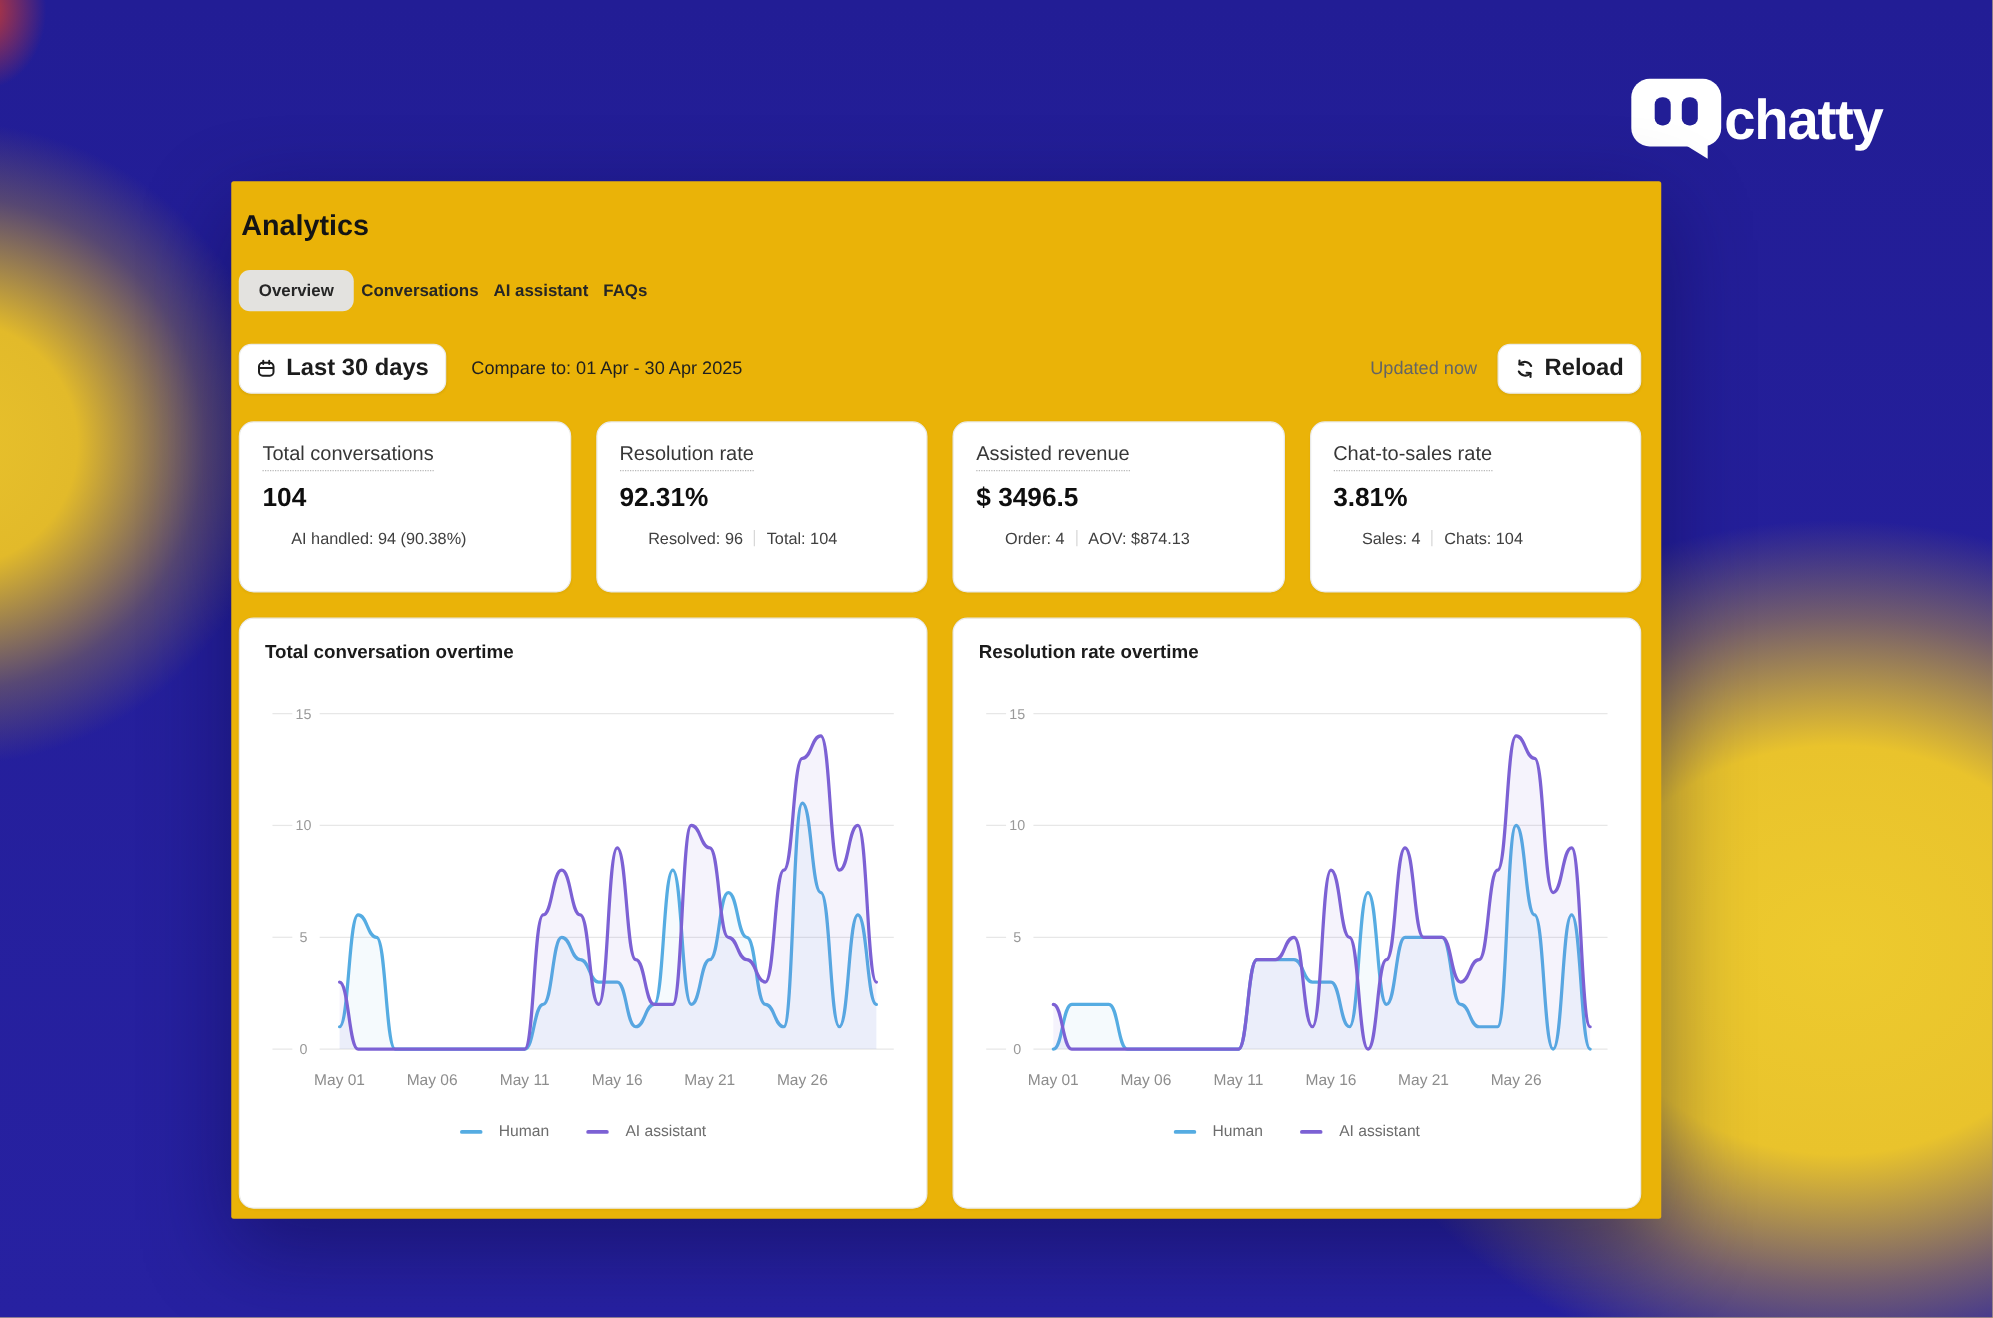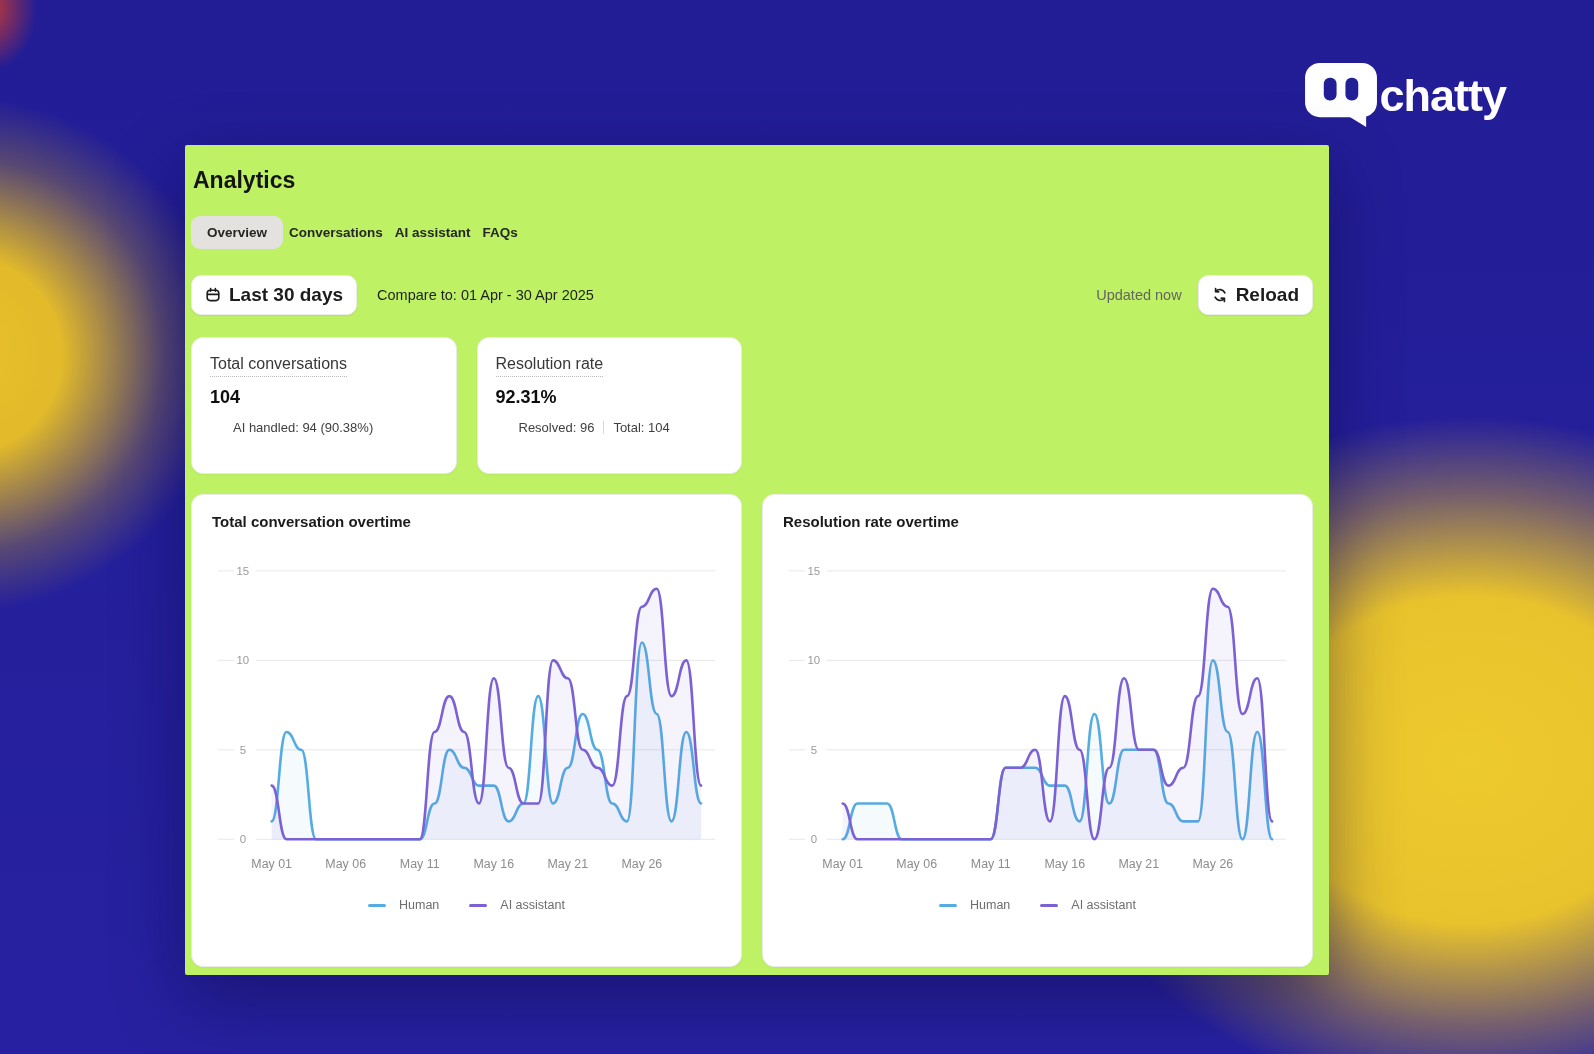--- a/index.html
+++ b/index.html
@@ -12,42 +12,42 @@
       radial-gradient(340px 330px at -40px 355px, #e8c12b 0%, #e2ba2a 30%, rgba(150,122,70,.45) 60%, rgba(40,34,148,0) 78%),
       linear-gradient(180deg,#221d95 0%, #2721a1 100%);
     position:relative;
   }
   
   .logo{ position:absolute; top:62px; right:88px; display:flex; align-items:center; }
   .logo-text{ color:#ffffff; font-size:45px; font-weight:700; letter-spacing:-1px; }
   
   .panel{
     position:absolute; left:185px; top:145px; width:1144px; height:830px;
-    background:#bef264; border-radius:2px; padding:22px 16px 14px 6px;
+    background:#eab308; border-radius:2px; padding:22px 16px 14px 6px;
     box-shadow:0 24px 70px rgba(8,6,60,.45);
   }
   .page-title{ font-size:23px; font-weight:700; color:#141414; margin-left:2px; }
   
   .tabs{ display:flex; align-items:center; margin-top:22px; }
   .tab{ font-size:13.5px; font-weight:600; color:#262626; padding:9px 6px; border-radius:9px; cursor:pointer; border:none; background:transparent; font-family:inherit; }
   .tab.active{ background:#e3e2df; padding:9px 16px; }
   
   .filter-row{ display:flex; align-items:center; margin-top:26px; }
   .btn{ display:inline-flex; align-items:center; gap:8px; background:#ffffff; border:1px solid #ececea;
         border-radius:10px; padding:8px 13px; font-size:19px; font-weight:700; color:#1c1c1c;
         box-shadow:0 1px 2px rgba(0,0,0,.07); cursor:pointer; font-family:inherit; }
   .compare-text{ font-size:14.5px; color:#1f1f1f; margin-left:20px; }
   .filter-right{ margin-left:auto; display:flex; align-items:center; gap:16px; }
   .updated-text{ font-size:14.5px; color:#646464; }
   
   .stats-row{ display:grid; grid-template-columns:repeat(4,1fr); gap:20px; margin-top:22px; }
   .stat-card{ background:#fff; border:1px solid #eaeae8; border-radius:12px; padding:17px 18px; height:137px;
               box-shadow:0 1px 2px rgba(0,0,0,.04); }
   .stat-label{ display:inline-block; font-size:16px; color:#373737; border-bottom:1px dotted #b9b9b9; padding-bottom:3px; cursor:help; }
-  .stat-value{ font-size:18px; font-weight:700; color:#0e0e0e; margin-top:10px; }
+  .stat-value{ font-size:21px; font-weight:700; color:#0e0e0e; margin-top:10px; }
   .stat-sub{ display:flex; align-items:center; font-size:13px; color:#404040; margin-top:12px;margin-left:23px; }
   .vdiv{ width:1px; height:13px; background:#d8d8d8; margin:0 9px; }
   
   .charts-row{ display:grid; grid-template-columns:1fr 1fr; gap:20px; margin-top:20px; }
   .chart-card{ background:#fff; border:1px solid #eaeae8; border-radius:12px; padding:18px 20px 12px 20px; height:473px;
                box-shadow:0 1px 2px rgba(0,0,0,.04); }
   .chart-title{ font-size:15px; font-weight:700; color:#1b1b1b; }
   .chart-plot{ margin-top:14px; }
   .chart-plot svg{ display:block; width:100%; }
   .chart-legend{ display:flex; justify-content:center; align-items:center; gap:30px; margin-top:2px; }
@@ -111,20 +111,38 @@
           <span>AI handled: 94 (90.38%)</span>
         </div>
     </div>
     <div class="stat-card">
       <span class="stat-label">Resolution rate</span>
       <div class="stat-value">92.31%</div>
       <div class="stat-sub">
         <span>Resolved: 96</span>
         <span class="vdiv"></span>
         <span>Total: 104</span>
+      </div>
+    </div>
+    <div class="stat-card">
+      <span class="stat-label">Assisted revenue</span>
+      <div class="stat-value">$ 3496.5</div>
+      <div class="stat-sub">
+        <span>Order: 4</span>
+        <span class="vdiv"></span>
+        <span>AOV: $874.13</span>
+      </div>
+    </div>
+    <div class="stat-card">
+      <span class="stat-label">Chat-to-sales rate</span>
+      <div class="stat-value">3.81%</div>
+      <div class="stat-sub">
+        <span>Sales: 4</span>
+        <span class="vdiv"></span>
+        <span>Chats: 104</span>
       </div>
     </div>
   </div>
 
   <div class="charts-row">
     <div class="chart-card">
       <div class="chart-title">Total conversation overtime</div>
       <div class="chart-plot">
           <svg viewBox="0 0 512 352" width="100%" height="352">
             <line x1="6" y1="296" x2="22" y2="296" stroke="#e7e7e7" stroke-width="1"></line>

